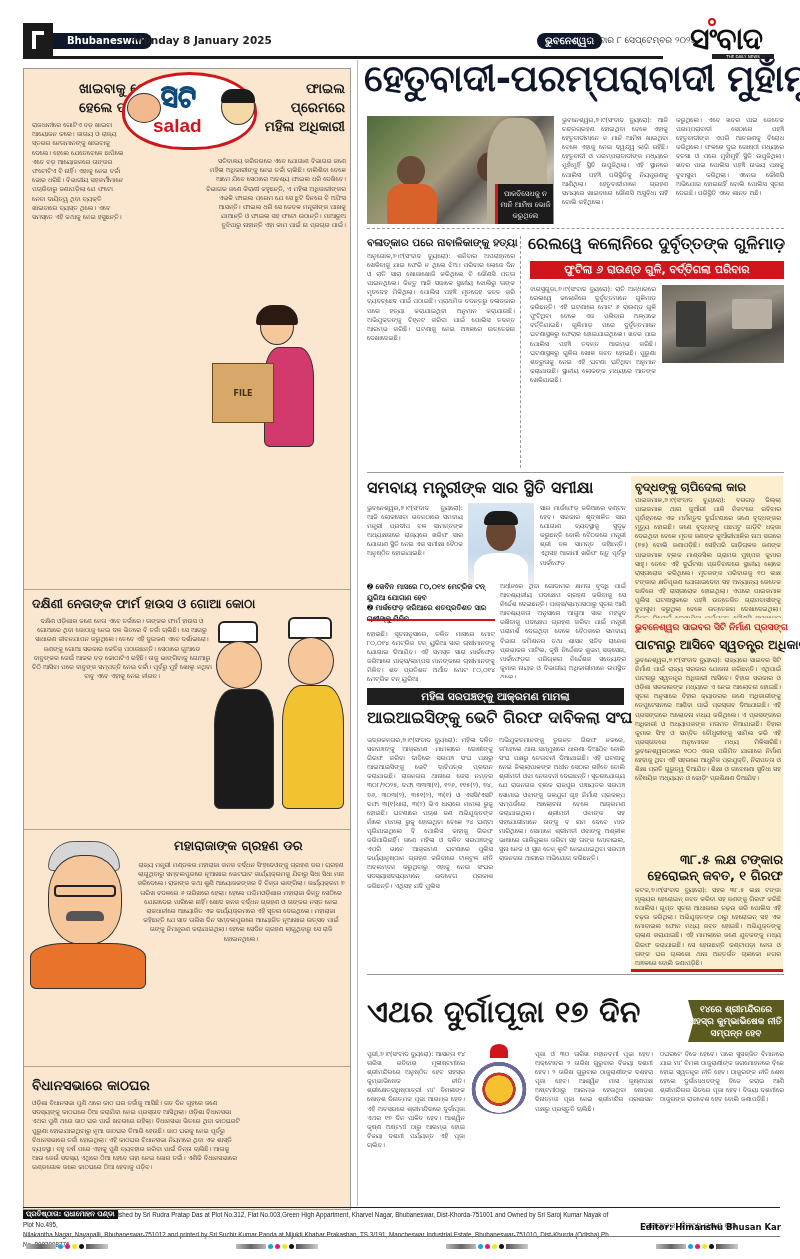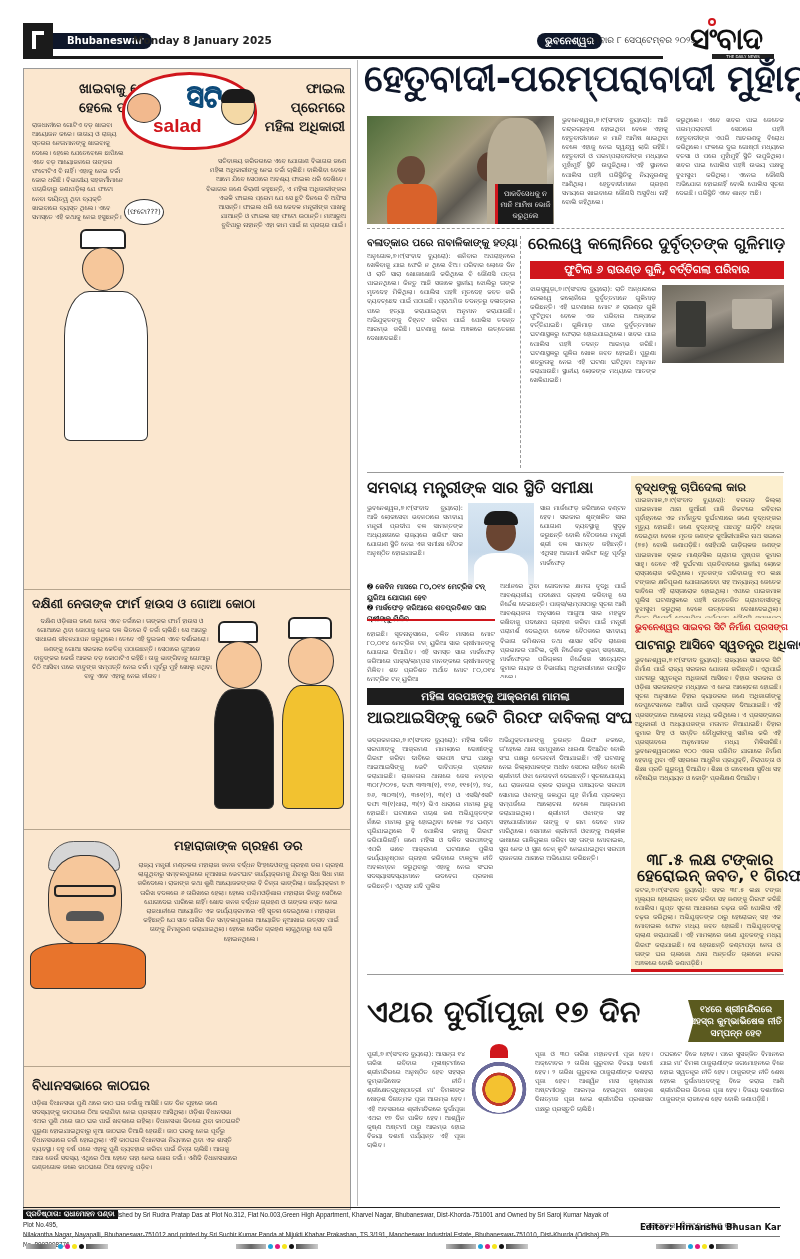--- a/index.html
+++ b/index.html
@@ -22,21 +22,21 @@
   .logo .tag { position: absolute; left: 22px; top: 32px; width: 62px; height: 5px; background: #222; color: #fff; font-size: 4px; text-align: center; line-height: 5px; }
 
   
   .left-col { position: absolute; left: 23px; top: 68px; width: 328px; height: 1142px; background: #fbe7cf; border: 1px solid #9a9a9a; }
   .lhead { position: absolute; font-family: "DejaVu Sans", sans-serif; font-weight: bold; color: #151515; }
   .lbody { position: absolute; font-size: 6.4px; line-height: 9.2px; color: #333; overflow: hidden; }
   .lbody p { margin: 0; }
   .strip-divider { position: absolute; left: 0; width: 326px; height: 1px; background: #b6a58e; }
 
   .salad-cloud { position: absolute; left: 98px; top: 3px; width: 135px; height: 78px; background: #fff; border: 3px solid #d0161c; border-radius: 50% 50% 46% 46%; }
-  .salad-cloud .siti { position: absolute; left: 36px; top: 8px; font-size: 26px; font-weight: bold; color: #1a8ac6; margin-left: 26px; -webkit-text-stroke: 1px #0d4a79; }
+  .salad-cloud .siti { position: absolute; left: 36px; top: 8px; font-size: 26px; font-weight: bold; color: #1a8ac6; -webkit-text-stroke: 1px #0d4a79; }
   .salad-cloud .salad { position: absolute; left: 28px; top: 40px; font-size: 19px; font-weight: bold; color: #d0161c; font-family: "Liberation Sans", sans-serif; }
   .face { position: absolute; border-radius: 50%; border: 1px solid #333; }
   .face.a { left: 2px; top: 18px; width: 34px; height: 30px; background: #f2b98e; }
   .face.b { left: 96px; top: 14px; width: 34px; height: 36px; background: #f4d9a6; }
   .face.b::before { content: ""; position: absolute; left: -1px; top: -1px; width: 34px; height: 14px; background: #1b1b1b; border-radius: 16px 16px 4px 4px; }
 
   .cartoon { position: absolute; }
   .fig-man-hat { position: absolute; background: #fff; border: 2px solid #222; border-radius: 6px 6px 2px 2px; }
   .fig-face { position: absolute; background: #f6c79b; border: 1.5px solid #333; border-radius: 50%; }
   .fig-body { position: absolute; border: 1.5px solid #333; border-radius: 30% 30% 6px 6px; }
@@ -108,27 +108,27 @@
     <div class="face b"></div>
   </div>
 
   <div class="lbody" style="left:182px;top:88px;width:140px;height:185px;text-align:right;">
       <p>ସଚିବାଳୟ କରିଡରରେ ଏବେ ଯୋଗାଣ ବିଭାଗର ଜଣେ ମହିଳା ଅଧିକାରୀଙ୍କୁ ନେଇ ଚର୍ଚ୍ଚା ଚାଲିଛି। ବାଲିଶିବା ବେଳେ ଆମେ ଯିବେ ସେଠାରେ ଅବଶ୍ୟ ଫାଇଲ ଧରି ଦେଖିବେ। ବିଭାଗର ଜଣେ କିରାଣୀ କହୁଛନ୍ତି, ଏ ମହିଳା ଅଧିକାରୀଙ୍କର ଏଭଳି ଫାଇଲ ପ୍ରେମ ଯେ ସେ ଛୁଟି ଦିନରେ ବି ଅଫିସ ଆସନ୍ତି। ଫାଇଲ ଧରି ସେ କେବଳ ମନ୍ତ୍ରୀଙ୍କ ପାଖକୁ ଯାଆନ୍ତି ଓ ଫାଇଲ ସହ ଫଟୋ ଉଠାନ୍ତି। ମାଆରୁଅ ବୁଝିପାରୁ ନାହାନ୍ତି ଏହା କାମ ପାଇଁ ନା ପ୍ରଚାର ପାଇଁ।</p>
     </div>
   <div class="lbody" style="left:8px;top:52px;width:92px;height:468px;">
       <p>ରାଜଧାନୀରେ ଗୋଟିଏ ବଡ଼ ଖାଇବା ଆୟୋଜନ କରେ। କାତାୟ ଓ ରାଜ୍ୟ ସ୍ତରର ନେତାମାନଙ୍କୁ ଖାଇବାକୁ ଦେଲେ। ହେଲେ ଯେତେବେଳେ ଛାପିଲେ ଏତେ ବଡ଼ ଆୟୋଜନରେ ତାଙ୍କର ଫଟୋଟିଏ ବି ନାହିଁ। ଏହାକୁ ନେଇ ଚର୍ଚ୍ଚା ଜୋର ଧରିଛି। ବିଭାଗୀୟ ସହକର୍ମୀମାନେ ପଚାରିବାରୁ ଜଣାପଡ଼ିଲା ଯେ ଫଟୋ ନେବା ଦାୟିତ୍ୱ ଥିବା ବ୍ୟକ୍ତି ଖାଇବାରେ ବ୍ୟସ୍ତ ଥିଲେ। ଏବେ ସମସ୍ତେ ଏହି କଥାକୁ ନେଇ ହସୁଛନ୍ତି।</p>
     </div>
 
-  <div class="cartoon" style="left:30px;top:130px;width:130px;height:250px;">
-    <div style="position:absolute;left:70px;top:0;width:40px;height:26px;border:1.5px solid #333;border-radius:50%;background:#fff;font-size:7px;text-align:center;line-height:24px;">(ଫଟୋ???)</div>
-    <div class="fig-man-hat" style="left:26px;top:30px;width:46px;height:20px;"></div>
-    <div class="fig-face" style="left:28px;top:48px;width:42px;height:44px;"></div>
-    <div class="fig-body" style="left:10px;top:92px;width:84px;height:150px;background:#fff;"></div>
-  </div>
-
+
+  <div class="cartoon" style="left:180px;top:240px;width:120px;height:150px;">
+    <div class="fig-face" style="left:56px;top:0;width:34px;height:36px;"></div>
+    <div style="position:absolute;left:52px;top:-4px;width:42px;height:20px;background:#2a1a12;border-radius:20px 20px 4px 4px;"></div>
+    <div class="fig-body" style="left:60px;top:38px;width:50px;height:100px;background:#d23a6e;"></div>
+    <div class="box-file" style="left:8px;top:54px;width:62px;height:60px;font-size:8px;font-weight:bold;color:#4a2f0a;text-align:center;line-height:60px;">FILE</div>
+  </div>
   <div class="lbody" style="left:102px;top:388px;width:220px;height:132px;"></div>
 
   <div class="strip-divider" style="top:520px;"></div>
 
   <div class="lhead" style="left:8px;top:526px;font-size:12.5px;line-height:18px;white-space:nowrap;">ଦକ୍ଷିଣୀ ନେତାଙ୍କ ଫାର୍ମ ହାଉସ ଓ ଗୋଆ କୋଠା</div>
   <div class="lbody" style="left:8px;top:548px;width:180px;height:205px;text-align:center;">
       <p>ଦକ୍ଷିଣ ଓଡ଼ିଶାର ଜଣେ ନେତା ଏବେ ଚର୍ଚ୍ଚାରେ। ତାଙ୍କର ଫାର୍ମ ହାଉସ ଓ ଗୋଆରେ ଥିବା କୋଠାକୁ ନେଇ ଦଳ ଭିତରେ ବି ଚର୍ଚ୍ଚା ଚାଲିଛି। ସେ ଆଗରୁ ସାଧାରଣ ଜୀବନଯାପନ କରୁଥିଲେ। ତେବେ ଏହି ଦୁଇଜଣ ଏବେ ଦର୍ଶାଇରୋ। ଜଣଙ୍କୁ ଗୋଆ ସରକାର କେତିକ୍ ପଠାଉଛନ୍ତି। ସେଠାରେ ଗୁଆଡେ ବାବୁଙ୍କର କେଉଁ ଆକର ବଡ଼ କୋଠାଟିଏ ରହିଛି। ତାକୁ ଭାଙ୍ଗିବାକୁ ଗୋଆରୁ ଚିଠି ଆସିବା ପରେ ବାବୁଙ୍କ ସମ୍ପତ୍ତି ନେଇ ଚର୍ଚ୍ଚା। ପୂର୍ବରୁ ମୁହଁ ଖୋଲୁ ନଥିବା ବାବୁ ଏବେ ଏହାକୁ ନେଇ ନୀରବ।</p>
     </div>
   <div class="cartoon" style="left:190px;top:548px;width:134px;height:200px;">
     <div class="fig-man-hat" style="left:4px;top:4px;width:40px;height:22px;"></div>
@@ -207,21 +207,21 @@
 <div class="hrule" style="left:367px;top:619px;width:128px;background:#d0161c;height:2px;"></div>
 <div class="rbody" style="left:367px;top:623px;width:128px;height:55px;margin-top:7px;">ହୋଇଛି। ସୂଚନାନୁସାରେ, ଚଳିତ ମାସରେ ମୋଟ ୮୦,୦୧୪ ମେଟ୍ରିକ ଟନ୍ ୟୁରିଆ ସାର ଚାଷୀମାନଙ୍କୁ ଯୋଗାଇ ଦିଆଯିବ। ଏହି ସମସ୍ତ ସାର ମାର୍କଫେଡ଼ ଜରିଆରେ ପାକ୍ସ/ଲାମ୍ପସ ମାନଙ୍କରେ ଚାଷୀମାନଙ୍କୁ ମିଳିବ। ଶତ ପ୍ରତିଶତ ଅର୍ଥାତ ମୋଟ ୮୦,୦୧୪ ମେଟ୍ରିକ ଟନ୍ ୟୁରିଆ</div>
 <div class="rbody" style="left:500px;top:582px;width:126px;height:96px;">ଅଧୀନରେ ଥିବା ଗୋଦାମର କ୍ଷମତା ବୃଦ୍ଧି ପାଇଁ ଆବଶ୍ୟକୀୟ ପଦକ୍ଷେପ ଗ୍ରହଣ କରିବାକୁ ସେ ନିର୍ଦ୍ଦେଶ ଦେଇଛନ୍ତି। ପାକ୍ସ/ଲାମ୍ପସଠାରୁ ସୂଚନା ଆଣି ଆବଶ୍ୟକତା ଅନୁସାରେ ଆଗୁଆ ସାର ମହଜୁଦ ରଖିବାକୁ ପଦକ୍ଷେପ ଗ୍ରହଣ କରିବା ପାଇଁ ମନ୍ତ୍ରୀ ପରାମର୍ଶ ଦେଇଥିବା ବେଳେ ବୈଠକରେ ସମବାୟ ବିଭାଗ କମିଶନର ତଥା ଶାସନ ସଚିବ ରାଜେଶ ପ୍ରଭାକର ପାଟିଲ, କୃଷି ନିର୍ଦ୍ଦେଶକ ଶୁଭମ୍ ସକ୍ସେନା, ମାର୍କଫେଡ଼ର ପରିଚାଳନା ନିର୍ଦ୍ଦେଶକ ସତ୍ୟେନ୍ଦ୍ର କୁମାର ନାୟକ ଓ ବିଭାଗୀୟ ଅଧିକାରୀମାନେ ଉପସ୍ଥିତ ଥିଲେ।</div>
 
 <div class="beige-panel"></div>
 <div class="sub-head" style="left:635px;top:480px;font-size:11.5px;">ବୃଦ୍ଧଙ୍କୁ ଚାପିଦେଲା କାର</div>
 <div class="rbody" style="left:635px;top:496px;width:146px;height:122px;">ପାଇକମାଳ,୭।୯(ସଂବାଦ ବ୍ୟୁରୋ): ବରଗଡ଼ ଜିଲ୍ଲା ପାଇକମାଳ ଥାନା କୁଆଁରୀ ପାଳି ନିକଟରେ ରବିବାର ପୂର୍ବାହ୍ନରେ ଏକ ମର୍ମନ୍ତୁଦ ଦୁର୍ଘଟଣାରେ ଜଣେ ବୃଦ୍ଧଙ୍କର ମୃତ୍ୟୁ ହୋଇଛି। ଜଣେ ବୃଦ୍ଧଙ୍କୁ ପଛପଟୁ ଗାଡ଼ିଟି ଧକ୍କା ଦେଇଥିବା ବେଳେ ମୃତକ ଜଣଙ୍କ କୁଆଁରୀପାଳିର ନାଥ ସଇରେ (୭୫) ବୋଲି ଜଣାପଡ଼ିଛି। ସେହିପରି ଗାଡ଼ିଚାଳକ ଜଣଙ୍କ ପାଇକମାଳ ବ୍ଲକ ମାଣ୍ଡସିଲ ଗ୍ରାମର ପୁଷ୍ପକ କୁମାର ସାହୁ। ତେବେ ଏହି ଦୁର୍ଘଟଣା ପ୍ରତିବାଦରେ ସ୍ଥାନୀୟ ଲୋକେ ରାସ୍ତାରୋକ କରିଥିଲେ। ମୃତକଙ୍କ ପରିବାରକୁ ୧୦ ଲକ୍ଷ ଟଙ୍କାର କ୍ଷତିପୂରଣ ଯୋଗାଇଦେବା ସହ ଅନ୍ୟାନ୍ୟ କେତେକ ଦାବିରେ ଏହି ରାସ୍ତାରୋକ ହୋଇଥିଲା। ଏପରେ ପାଇକମାଳ ପୁଲିସ ଘଟଣାସ୍ଥଳରେ ପହଞ୍ଚି ଉତ୍ତେଜିତ ଗ୍ରାମବାସୀଙ୍କୁ ବୁଝାସୁଝା କରୁଥିଲା ବେଳେ ଉତ୍ତେଜନା ଦେଖାଦେଇଥିଲା। କିନ୍ତୁ ରିପୋର୍ଟ ଲେଖାଯିବା ପର୍ଯ୍ୟନ୍ତ କୌଣସି ସମାଧାନର ପନ୍ଥା ବାହାରିପାରିନଥିଲା।</div>
 <div class="sub-head" style="left:635px;top:622px;font-size:9px;color:#d0161c;">ଭୁବନେଶ୍ୱର ସାଇବର ସିଟି ନିର୍ମାଣ ପ୍ରସଙ୍ଗ</div>
 <div class="sub-head" style="left:635px;top:637px;font-size:12.5px;">ପାଟନାରୁ ଆସିବେ ସ୍ୱତନ୍ତ୍ର ଅଧିକାରୀ</div>
 <div class="rbody" style="left:635px;top:656px;width:146px;height:190px;">ଭୁବନେଶ୍ୱର,୭।୯(ସଂବାଦ ବ୍ୟୁରୋ): ରାଜ୍ୟରେ ସାଇବର ସିଟି ନିର୍ମାଣ ପାଇଁ ରାଜ୍ୟ ସରକାର ଯୋଜନା କରିଛନ୍ତି। ଏଥିପାଇଁ ପାଟନାରୁ ସ୍ୱତନ୍ତ୍ର ଅଧିକାରୀ ଆସିବେ। ବିହାର ସରକାର ଓ ଓଡ଼ିଶା ସରକାରଙ୍କ ମଧ୍ୟରେ ଏ ନେଇ ଆଲୋଚନା ହୋଇଛି। ସୂଚନା ଅନୁସାରେ ବିହାର କ୍ୟାଡରର ଜଣେ ଅଧିକାରୀଙ୍କୁ ଡେପୁଟେସନରେ ଆଣିବା ପାଇଁ ପ୍ରସ୍ତାବ ଦିଆଯାଇଛି। ଏହି ପ୍ରସଙ୍ଗରେ ଅଲୋଚନା ମଧ୍ୟ କରିଥିଲେ। ଏ ପ୍ରସଙ୍ଗରେ ଅଧିକାରୀ ଓ ଅଧ୍ୟାପକଙ୍କ ମତାମତ ନିଆଯାଇଛି। ବିହାର କୁମାର ସିଂହ ଓ ସମ୍ବିତ ଚୌଧୁରୀଙ୍କୁ ସାମିଲ କରି ଏହି ପ୍ରସ୍ତାବରେ ଅନୁମୋଦନ ମଧ୍ୟ ମିଳିସାରିଛି। ଭୁବନେଶ୍ୱରଠାରେ ୧୦୦ ଏକର ପରିମିତ ଯାଗାରେ ନିର୍ମାଣ ହେବାକୁ ଥିବା ଏହି ସହରରେ ଆଧୁନିକ ପ୍ରଯୁକ୍ତି, ନିରାପତ୍ତା ଓ ଶିକ୍ଷା ପ୍ରତି ଗୁରୁତ୍ୱ ଦିଆଯିବ। ଶିକ୍ଷା ଓ ଗବେଷଣା ସୁବିଧା ସହ ବୈଷୟିକ ଅଧ୍ୟୟନ ଓ କୋଡ଼ିଂ ପ୍ରଶିକ୍ଷଣ ଦିଆଯିବ।</div>
-<div class="sub-head" style="left:637px;top:852px;width:146px;text-align:center;font-size:16px;line-height:16px;">
+<div class="sub-head" style="left:637px;top:852px;width:146px;text-align:right;font-size:13px;line-height:16px;">
   <div>୩୮.୫ ଲକ୍ଷ ଟଙ୍କାର</div>
   <div>ହେରୋଇନ୍ ଜବତ, ୧ ଗିରଫ</div>
 </div>
 <div class="rbody" style="left:635px;top:886px;width:146px;height:82px;">କଟକ,୭।୯(ସଂବାଦ ବ୍ୟୁରୋ): ସହର ୩୮.୫ ଲକ୍ଷ ଟଙ୍କା ମୂଲ୍ୟର ହେରୋଇନ୍ ଜବତ କରିବା ସହ ଜଣଙ୍କୁ ଗିରଫ କରିଛି ପୋଲିସ। ଗୁପ୍ତ ସୂଚନା ଆଧାରରେ ଚଢ଼ଉ କରି ପୋଲିସ ଏହି ଚଢ଼ଉ କରିଥିଲା। ଅଭିଯୁକ୍ତଙ୍କ ଠାରୁ ହେରୋଇନ୍ ସହ ଏକ ମୋବାଇଲ ଫୋନ ମଧ୍ୟ ଜବତ ହୋଇଛି। ଅଭିଯୁକ୍ତଙ୍କୁ ଚାଲାଣ କରାଯାଇଛି। ଏହି ମାମଲାରେ ଜଣେ ଯୁବକଙ୍କୁ ମଧ୍ୟ ଗିରଫ କରାଯାଇଛି। ସେ ହେଉଛନ୍ତି କଣ୍ଟାପଡ଼ା ନେତା ଓ ତାଙ୍କ ଘର ଚାଲକୋ ଥାନା ଅନ୍ତର୍ଗତ ଚାଲକୋ ନଗର ଅଞ୍ଚଳରେ ବୋଲି ଜଣାପଡ଼ିଛି।</div>
 
 <div class="dark-bar" style="left:367px;top:688px;width:257px;height:17px;font-size:10.5px;line-height:17px;">ମହିଳା ସରପଞ୍ଚଙ୍କୁ ଆକ୍ରମଣ ମାମଲା</div>
 <div class="sub-head" style="left:367px;top:708px;font-size:16px;">ଆଇଆଇସିଙ୍କୁ ଭେଟି ଗିରଫ ଦାବିକଲା ସଂଘ</div>
 <div class="rbody" style="left:367px;top:736px;width:126px;height:232px;">ଭଦ୍ରକନଗର,୭।୯(ସଂବାଦ ବ୍ୟୁରୋ): ମହିଳା ଦଳିତ ସରପଞ୍ଚଙ୍କୁ ଆକ୍ରମଣ ମାମଲାରେ ଦୋଷୀଙ୍କୁ ଗିରଫ କରିବା ଦାବିରେ ସରପଞ୍ଚ ସଂଘ ପକ୍ଷରୁ ଆଇଆଇସିଙ୍କୁ ଭେଟି ଦାବିପତ୍ର ପ୍ରଦାନ କରାଯାଇଛି। ରାଜନଗର ଥାନାରେ କେସ ନମ୍ବର ୩୦୮/୨୦୨୫, ଦଫା ୩୩୩(୧), ୧୨୬, ୧୧୫(୨), ୭୪, ୭୬, ୩୦୩(୨), ୩୫୧(୨), ୩(୧) ଓ ଏସସି/ଏସଟି ଦଫା ୩(୧)ଧାରା, ୩(୨) ଭିଏ ଧାରାରେ ମାମଲା ରୁଜୁ ହୋଇଛି। ଘଟଣାରେ ପଚାଶ ଜଣ ଅଭିଯୁକ୍ତଙ୍କ ନାଁରେ ମାମଲା ରୁଜୁ ହୋଇଥିବା ବେଳେ ୨୪ ଘଣ୍ଟା ପୂରିଯାଇଥିଲେ ବି ପୋଲିସ କାହାକୁ ଗିରଫ କରିପାରିନାହିଁ। ଜଣେ ମହିଳା ଓ ଦଳିତ ସରପଞ୍ଚଙ୍କୁ ଏପରି ଭାବେ ଆକ୍ରମଣ ଘଟଣାରେ ପୁଲିସ କାର୍ଯ୍ୟାନୁଷ୍ଠାନ ଗ୍ରହଣ କରିବାରେ ଟାଳଟୁଳ ନୀତି ଅବଲମ୍ବନ କରୁଥିବାରୁ ଏହାକୁ ନେଇ ସଂଘର ସଦସ୍ୟାସଦସ୍ୟାମାନେ ଉଦବେଗ ପ୍ରକାଶ କରିଛନ୍ତି। ଏଥିସହ ଯଦି ପୁଲିସ</div>
 <div class="rbody" style="left:499px;top:736px;width:126px;height:232px;">ଅଭିଯୁକ୍ତମାନଙ୍କୁ ତୁରନ୍ତ ଗିରଫ ନକରେ, ତା'ହେଲେ ଥାନା ସମ୍ମୁଖରେ ଧାରଣା ଦିଆଯିବ ବୋଲି ସଂଘ ପକ୍ଷରୁ ଚେତାବନୀ ଦିଆଯାଇଛି। ଏହି ଘଟଣାକୁ ନେଇ ଜିଲ୍ଲାପାଳଙ୍କ ଅଧୀନ ସେଠାର ରହିବେ ବୋଲି ଶ୍ରୀମତୀ ଓଝା ନେତାବନୀ ଦେଇଛନ୍ତି। ସୂଚନାଯୋଗ୍ୟ ଯେ ରାଜନଗର ବ୍ଲକ ରାଜପୁର ପଞ୍ଚାୟତର ସରପଞ୍ଚ ସୋମାଇ ଓଝାଙ୍କୁ ଜଳଯୁଗ ଗୃହ ନିର୍ମାଣ ପ୍ରକଳ୍ପ ସମ୍ପର୍କରେ ଆଲୋଚନା ବେଳେ ଆକ୍ରମଣ କରାଯାଇଥିଲା। ଶ୍ରୀମତୀ ଓଝାଙ୍କ ସହ ସହଯୋଗୀମାନେ ତାଙ୍କୁ ବ ନାମ ଦେବେ ମାଡ ମାରିଥିଲେ। ସେମାନେ ଶ୍ରୀମତୀ ଓଝାଙ୍କୁ ଅଶ୍ଳୀଳ ଭାଷାରେ ଗାଳିଗୁଲଜ କରିବା ସହ ତାଙ୍କ ମୋବାଇଲ, ସୁନା ନେକ ଓ ସୁନା ଚେନ୍ ଲୁଟି ନେଇଯାଇଥିବା ସରପଞ୍ଚ ରାଜନଗର ଥାନାରେ ଅଭିଯୋଗ କରିଛନ୍ତି।</div>
 

